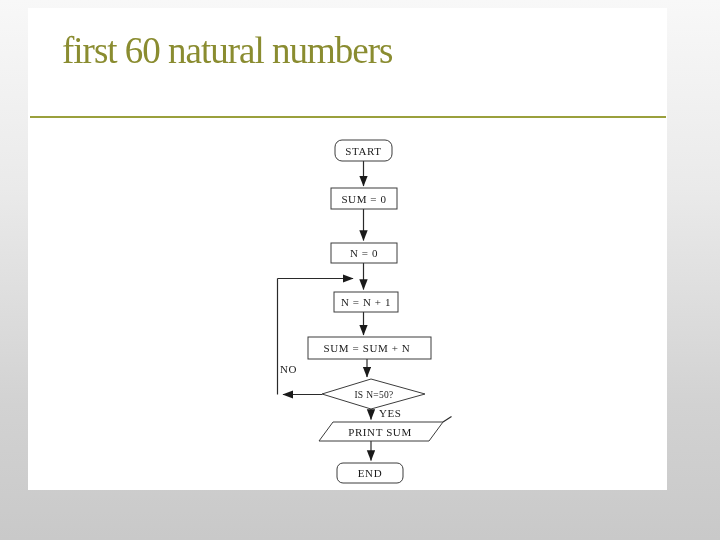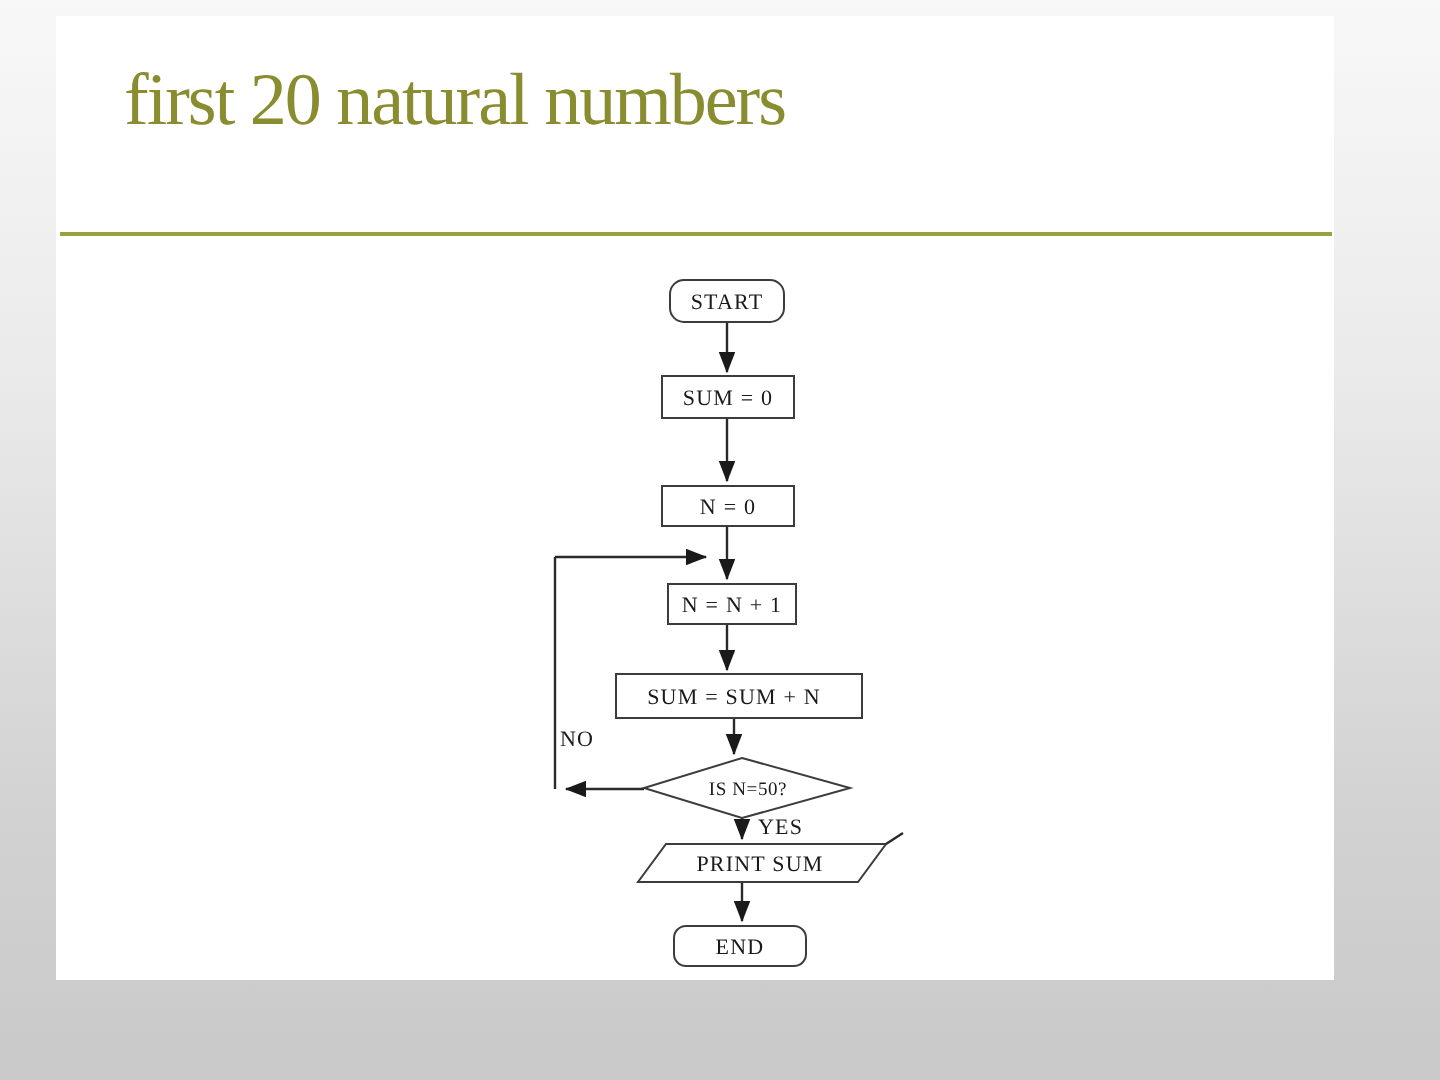--- a/index.html
+++ b/index.html
@@ -32,21 +32,21 @@
     letter-spacing: 0.6px;
   }
   svg.flow text.cond { font-size: 9.5px; letter-spacing: 0.3px; }
   svg.flow text.mid { text-anchor: middle; }
 </style>
 </head>
 <body>
 
 <div class="slide">
   <div class="title">
-    <div>first 20 natural numbers</div>
+    <div>first 60 natural numbers</div>
   </div>
 </div>
 <div class="title-rule"></div>
 
 <svg class="flow" viewBox="0 0 720 540" xmlns="http://www.w3.org/2000/svg">
   <defs>
     <marker id="ah" markerWidth="10" markerHeight="8" refX="8.5" refY="3.5" orient="auto">
       <path d="M0,0 L9,3.5 L0,7 Z" fill="#1a1a1a"></path>
     </marker>
   </defs>

